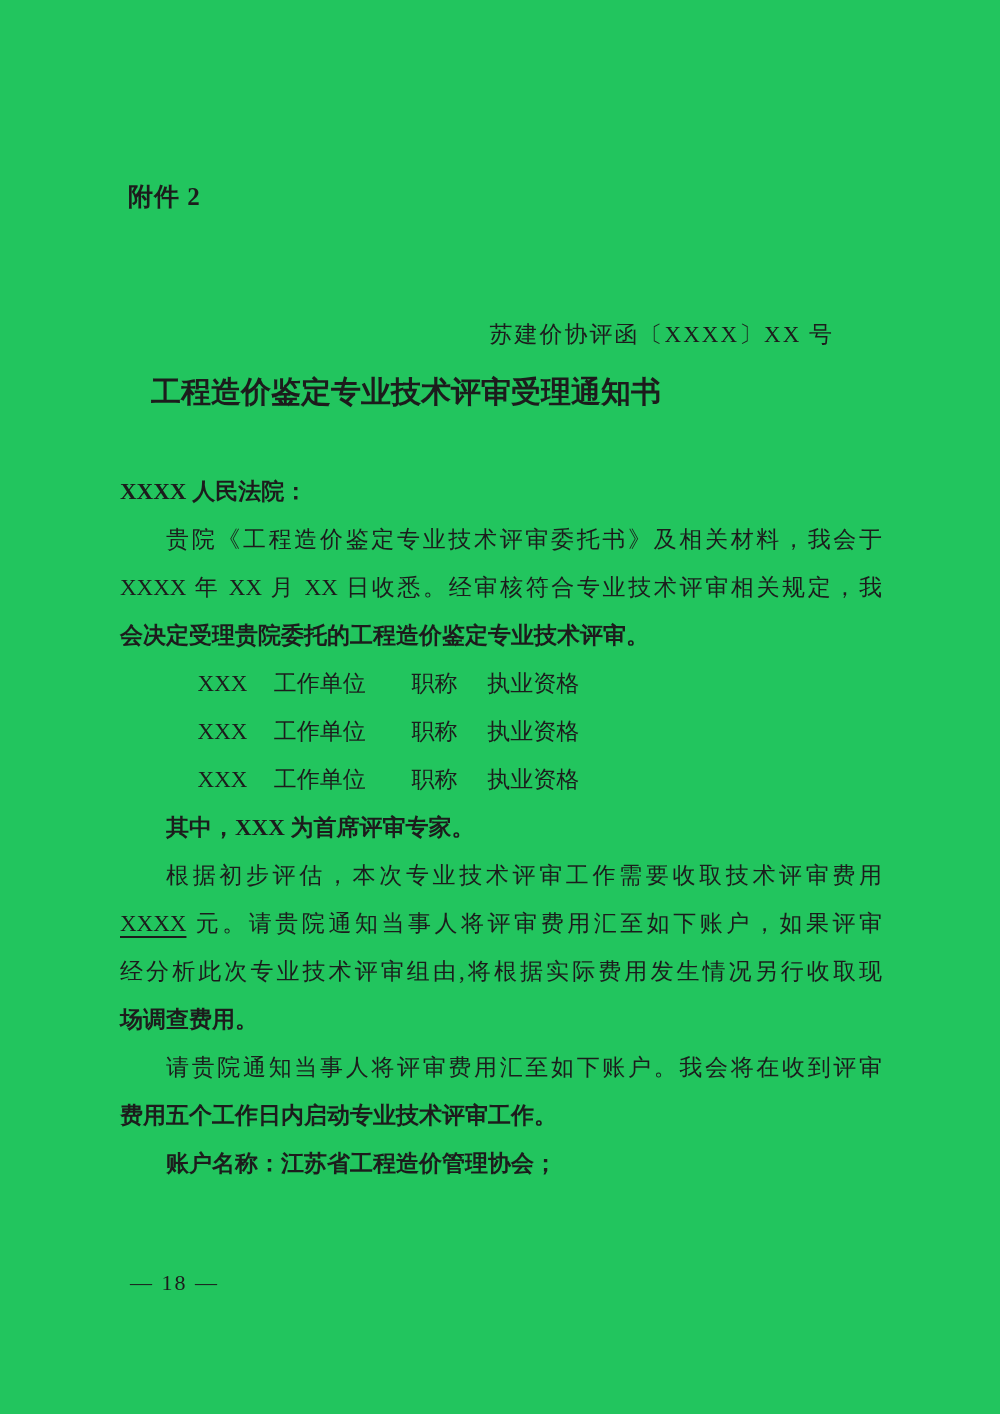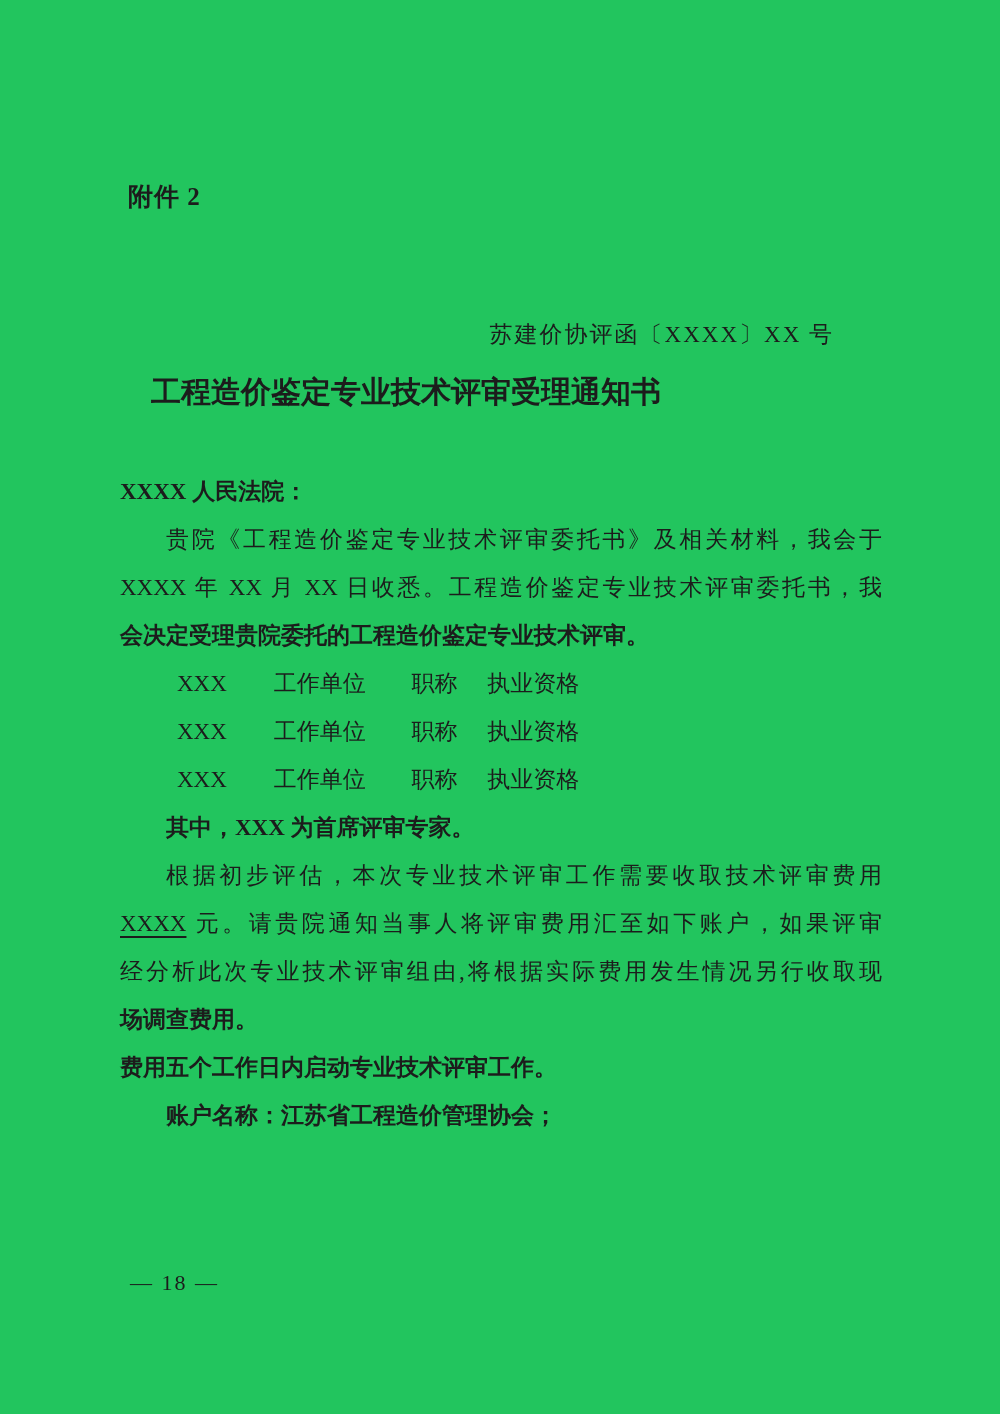--- a/index.html
+++ b/index.html
@@ -37,21 +37,21 @@
     text-align-last: justify;
   }
   .line-last {
     text-align: right;
     text-align-last: left;
     font-weight: bold;
   }
   .indent { text-indent: 2em; }
   .u { text-decoration: underline; text-underline-offset: 5px; }
   .expert-row { padding-left: 57px; white-space: nowrap; }
-  .expert-row .col-name  { display: inline-block; width: 91px;  }
+  .expert-row .col-name  { display: inline-block; width: 91px; text-align: center;  }
   .expert-row .col-unit  { display: inline-block; width: 132px; }
   .expert-row .col-title { display: inline-block; width: 70px;  }
   .footer {
     position: absolute; left: 130px; top: 1270px;
     font-size: 22px; letter-spacing: 2px;
   }
 </style>
 </head>
 <body>
 
@@ -61,21 +61,21 @@
 
   <div class="doc-number">苏建价协评函〔XXXX〕XX 号</div>
 
   <div class="title">工程造价鉴定专业技术评审受理通知书</div>
 
   <div class="content">
 
     <div class="line-last">XXXX 人民法院：</div>
 
     <div class="line indent">贵院《工程造价鉴定专业技术评审委托书》及相关材料，我会于</div>
-    <div class="line">XXXX 年 XX 月 XX 日收悉。工程造价鉴定专业技术评审委托书，我</div>
+    <div class="line">XXXX 年 XX 月 XX 日收悉。经审核符合专业技术评审相关规定，我</div>
     <div class="line-last">会决定受理贵院委托的工程造价鉴定专业技术评审。</div>
 
 
     <div class="expert-row">
       <span class="col-name">XXX</span>
       <span class="col-unit">工作单位</span>
       <span class="col-title">职称</span>
       <span class="col-qual">执业资格</span>
     </div>
     <div class="expert-row">
@@ -91,20 +91,21 @@
       <span class="col-qual">执业资格</span>
     </div>
 
     <div class="line-last indent">其中，XXX 为首席评审专家。</div>
 
     <div class="line indent">根据初步评估，本次专业技术评审工作需要收取技术评审费用</div>
     <div class="line"><span class="u">XXXX</span><span> 元。请贵院通知当事人将评审费用汇至如下账户，如果评审</span></div>
     <div class="line">经分析此次专业技术评审组由,将根据实际费用发生情况另行收取现</div>
     <div class="line-last">场调查费用。</div>
 
+    <div class="line indent">请贵院通知当事人将评审费用汇至如下账户。我会将在收到评审</div>
     <div class="line-last">费用五个工作日内启动专业技术评审工作。</div>
 
     <div class="line-last indent">账户名称：江苏省工程造价管理协会；</div>
 
   </div>
 
   <div class="footer">— 18 —</div>
 
 </div>
 

